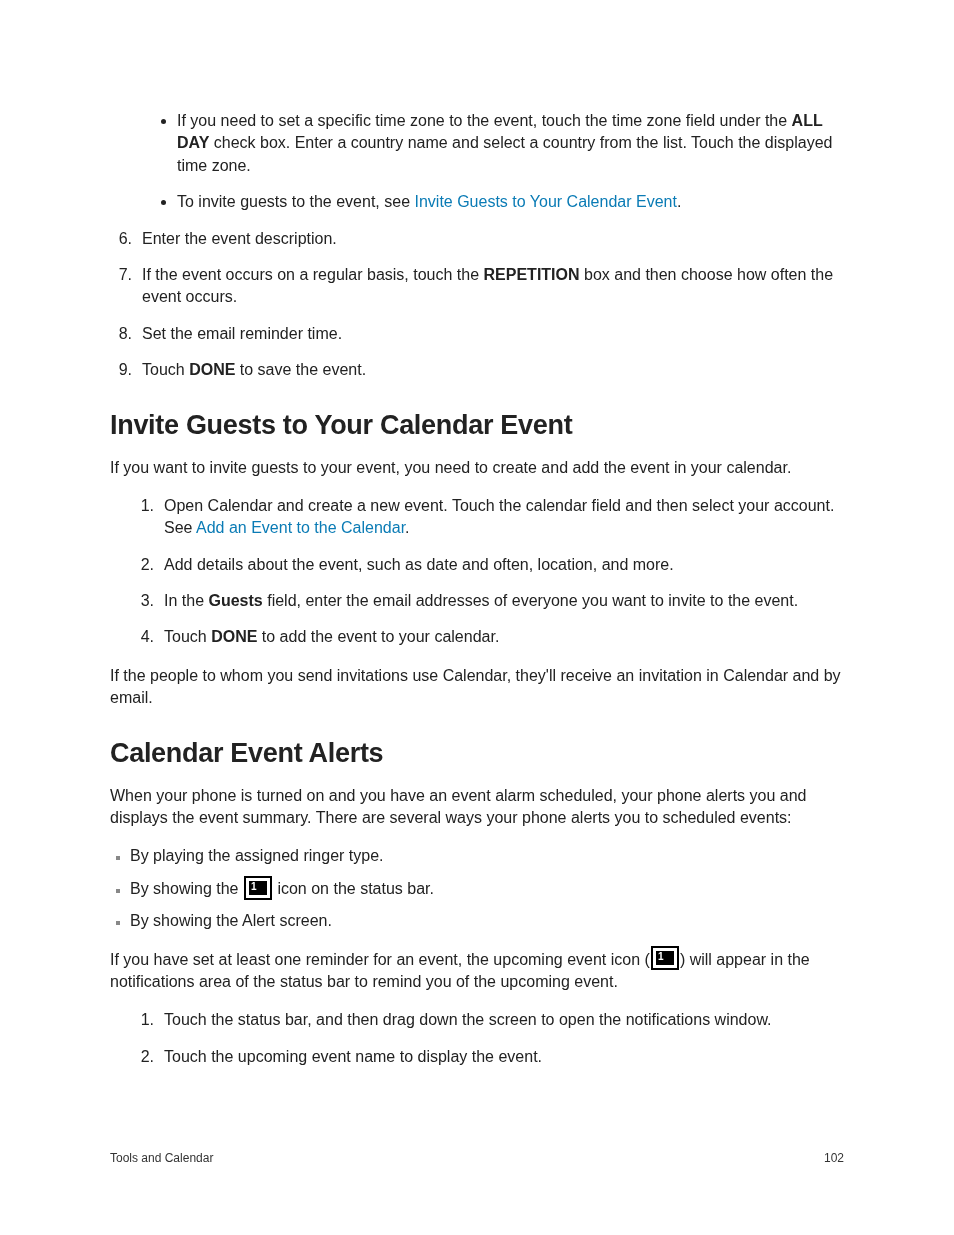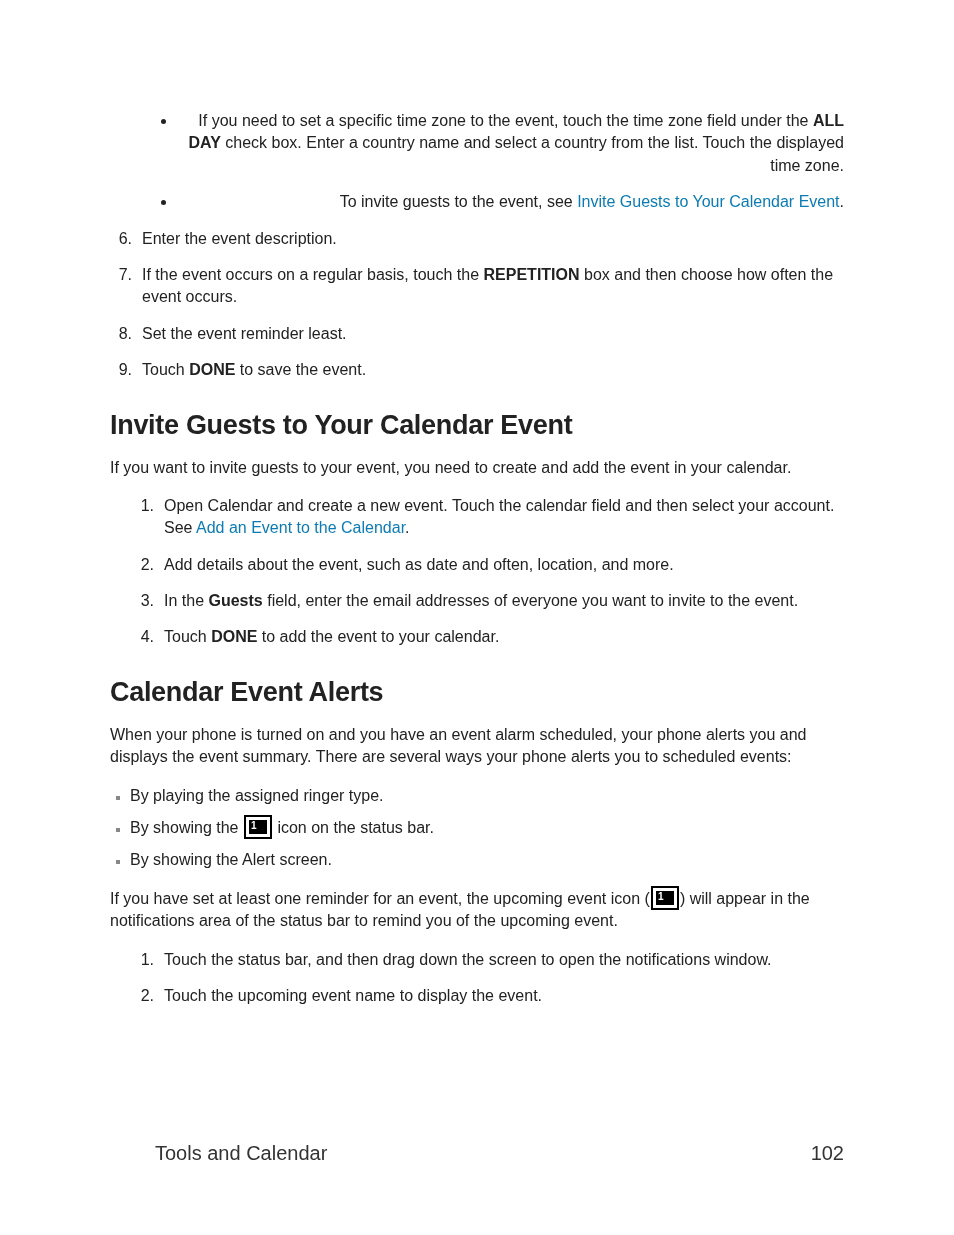--- a/index.html
+++ b/index.html
@@ -12,21 +12,21 @@
     position: relative;
     background: #fff;
   }
   .page {
     padding: 110px 110px 50px 110px;
     box-sizing: border-box;
     height: 100%;
     position: relative;
   }
   p, li { font-size: 16px; line-height: 1.4; }
-  ul.disc { list-style-type: disc; padding-left: 45px; margin: 0 0 14px 22px; text-align: right;}
+  ul.disc { list-style-type: disc; padding-left: 45px; margin: 0 0 14px 22px;}
   ul.disc li { margin-bottom: 14px; }
   ul.square { list-style-type: square; padding-left: 20px; margin: 0 0 14px 0; }
   ul.square li { margin-bottom: 10px; }
   ul.square li::marker { color: #888; font-size:12px; }
   ol { padding-left: 24px; margin: 0 0 14px 0; }
   ol > li { margin-bottom: 14px; padding-left: 8px; }
   h2.section { font-family: Arial, Helvetica, sans-serif; font-weight: 900; font-size: 27px; margin: 28px 0 14px 0; letter-spacing:-0.3px;}
   h3.sub { font-weight: bold; font-size: 17px; margin: 22px 0 14px 0; }
   a.link { color: #0a7bb5; text-decoration: none; }
   .bold { font-weight: bold; }
@@ -43,21 +43,21 @@
     position:absolute;
     top:3px; left:3px; right:3px; bottom:3px;
     background:#000;
     color:#fff;
     font-size:10px;
     line-height:12px;
     text-align:left;
     padding-left:2px;
     font-weight:bold;
   }
-  .footer { position:absolute; bottom:70px; left:110px; right:110px; display:flex; justify-content:space-between; font-size:20px; color:#333;margin-left:45px;}
+  .footer { position:absolute; bottom:70px; left:110px; right:110px; display:flex; justify-content:space-between; font-size:12px; color:#333;}
   ol.continued { counter-reset: item 5; list-style:none;}
   ol.continued > li { counter-increment: item; position:relative;}
   ol.continued > li::before { content: counter(item) "."; position:absolute; left:-26px; width:24px; text-align:right;}
   ol.startone { counter-reset: item2 0; list-style:none;}
   ol.startone > li { counter-increment: item2; position:relative;margin-left:22px;}
   ol.startone > li::before { content: counter(item2) "."; position:absolute; left:-26px; width:24px; text-align:right;}
 </style>
 </head>
 <body>
 
@@ -70,21 +70,21 @@
     <li>
       <span>To invite guests to the event, see </span><a href="#" class="link">Invite Guests to Your Calendar Event</a><span>.</span>
     </li>
   </ul>
 
   <ol class="continued">
     <li><span>Enter the event description.</span></li>
     <li>
       <span>If the event occurs on a regular basis, touch the </span><span class="bold">REPETITION</span><span> box and then choose how often the event occurs.</span>
     </li>
-    <li><span>Set the event reminder least.</span></li>
+    <li><span>Set the email reminder time.</span></li>
     <li>
       <span>Touch </span><span class="bold">DONE</span><span> to save the event.</span>
     </li>
   </ol>
 
   <h2 class="section">Invite Guests to Your Calendar Event</h2>
   <p>If you want to invite guests to your event, you need to create and add the event in your calendar.</p>
 
   <ol class="startone">
     <li>
@@ -92,20 +92,21 @@
     </li>
     <li><span>Add details about the event, such as date and often, location, and more.</span></li>
     <li>
       <span>In the </span><span class="bold">Guests</span><span> field, enter the email addresses of everyone you want to invite to the event.</span>
     </li>
     <li>
       <span>Touch </span><span class="bold">DONE</span><span> to add the event to your calendar.</span>
     </li>
   </ol>
 
+  <p>If the people to whom you send invitations use Calendar, they'll receive an invitation in Calendar and by email.</p>
 
   <h2 class="section">Calendar Event Alerts</h2>
   <p>When your phone is turned on and you have an event alarm scheduled, your phone alerts you and displays the event summary. There are several ways your phone alerts you to scheduled events:</p>
 
   <ul class="square">
     <li><span>By playing the assigned ringer type.</span></li>
     <li>
       <span>By showing the </span><span class="icon-box"><span class="inner">1</span></span><span> icon on the status bar.</span>
     </li>
     <li><span>By showing the Alert screen.</span></li>

